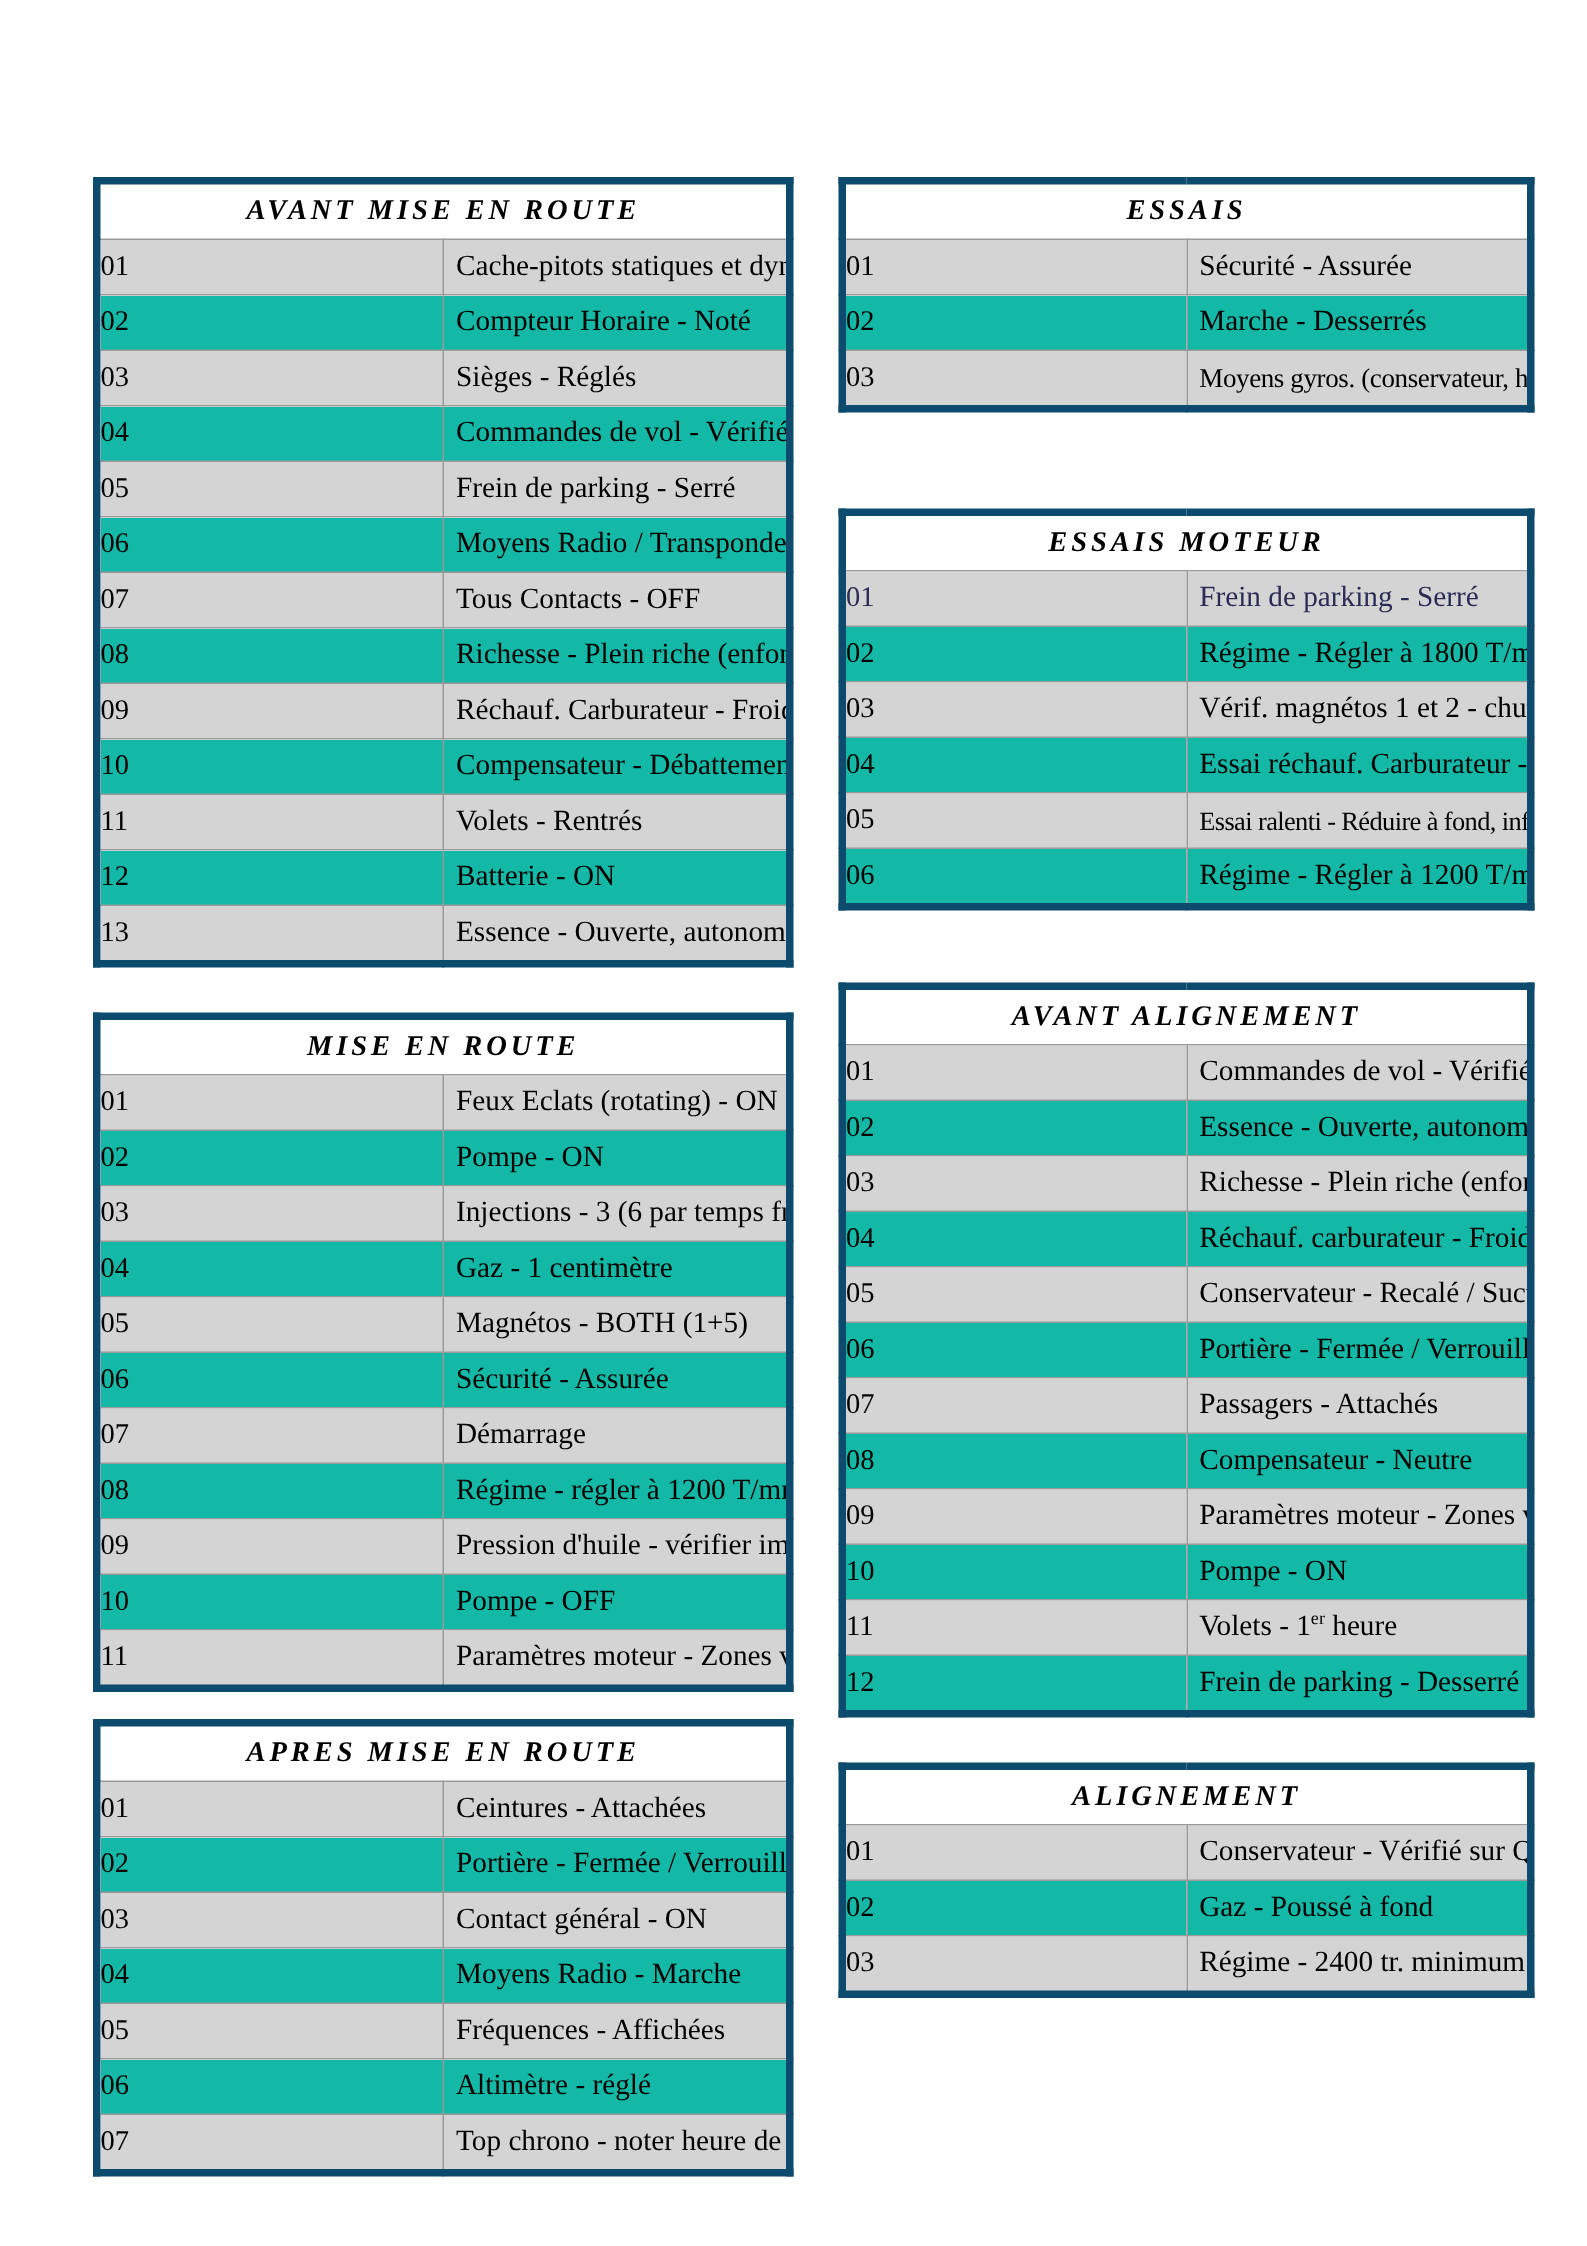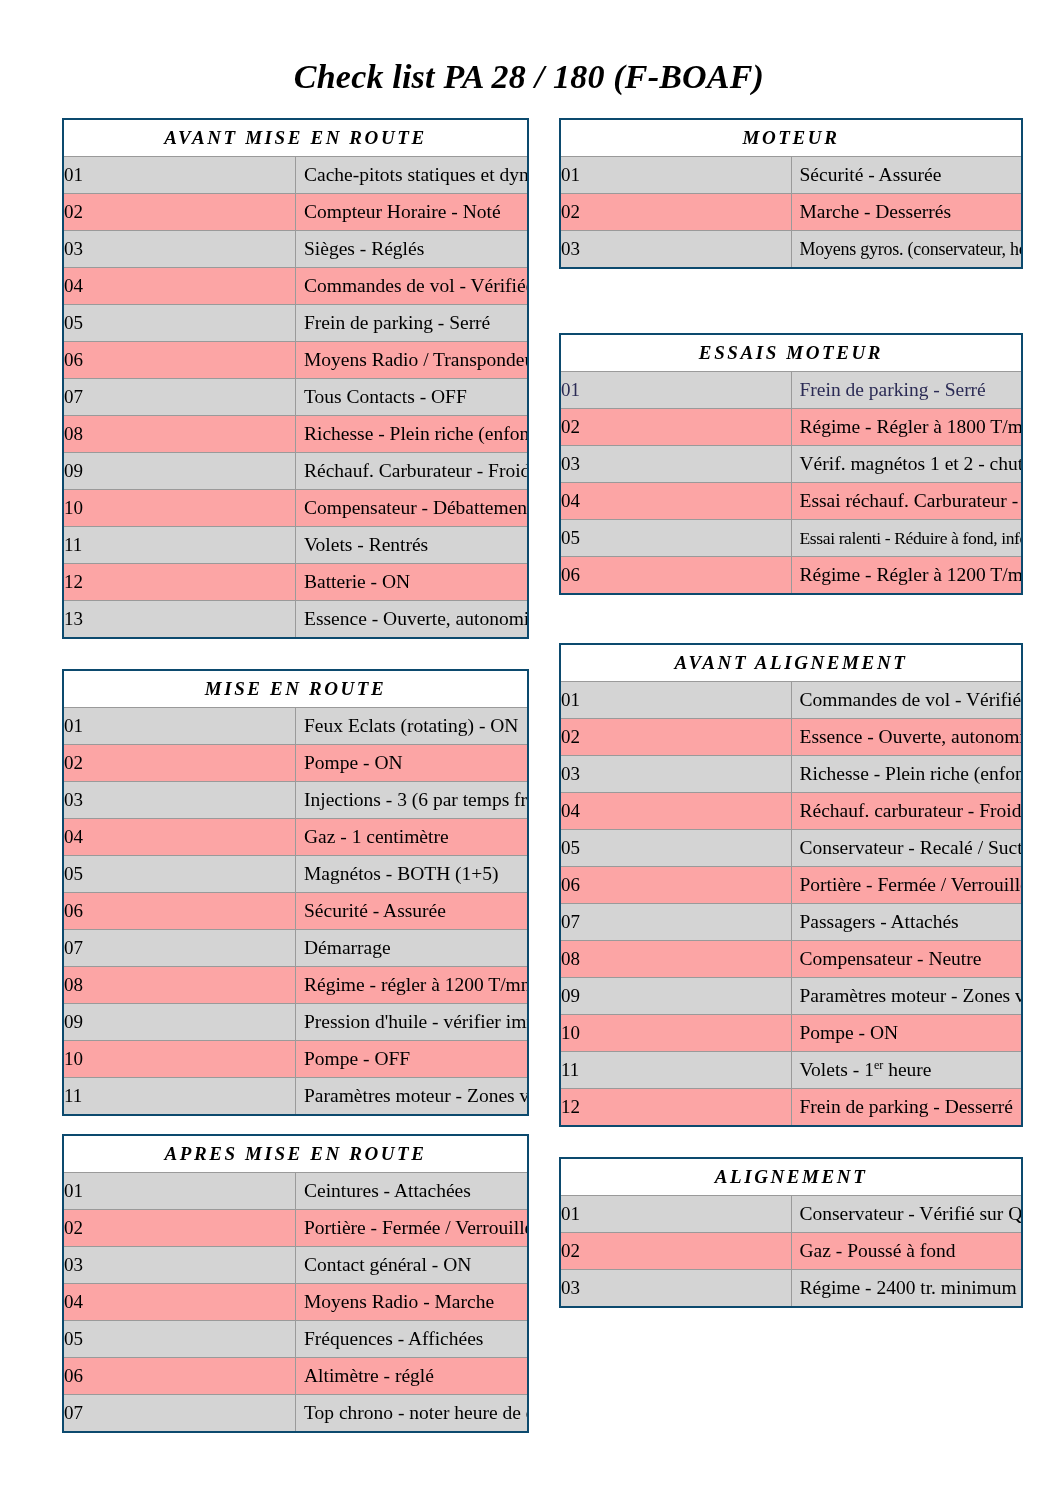--- a/index.html
+++ b/index.html
@@ -47,21 +47,21 @@
     left: 559px;
     top: 118px;
     width: 464px;
   }
 
   
   table.cl {
     border-collapse: collapse;
     width: 100%;
     table-layout: fixed;
-    border: 2px solid #0c4a6e;
+    border: 5px solid #0c4a6e;
     margin: 0;
   }
 
   table.cl th.hdr {
     border: 1px solid #9a9a9a;
     background: #ffffff;
     text-align: center;
     font-size: 19px;
     font-weight: bold;
     font-style: italic;
@@ -82,21 +82,21 @@
     vertical-align: middle;
     white-space: nowrap;
     overflow: hidden;
   }
   table.cl td.num {
     width: 47px;
     padding: 0;
     font-size: 19px;
   }
   table.cl tr.shade td { background: #d4d4d4; }
-  table.cl tr.plain td { background: #fca5a5; }
+  table.cl tr.plain td { background: #14b8a6; }
 
   
   table.cl td.tight { font-size: 18px; letter-spacing: -0.25px; }
   table.cl td.tighter { font-size: 17.6px; letter-spacing: -0.4px; }
 
   
   .navy { color: #2b2b55; }
 
   sup.ord { font-size: 0.62em; vertical-align: super; line-height: 0; }
 
@@ -132,21 +132,20 @@
   .footer > div { white-space: nowrap; }
   .footer .f-left  { flex: 0 0 auto; margin-left: 42px; }
   .footer .f-mid   { flex: 0 0 auto; }
   .footer .f-right { flex: 0 0 auto; margin-right: 24px; }
 </style>
 </head>
 <body>
 
 <div class="page">
 
-  <div class="doc-title">Check list PA 28 / 180 (F-BOAF)</div>
 
   <div class="col-left">
 
     <table class="cl">
       <thead>
         <tr>
           <th class="hdr" colspan="2">AVANT MISE EN ROUTE</th>
         </tr>
       </thead>
       <tbody>
@@ -301,21 +300,21 @@
       </tbody>
     </table>
 
   </div>
 
   <div class="col-right">
 
     <table class="cl">
       <thead>
         <tr>
-          <th class="hdr" colspan="2">MOTEUR</th>
+          <th class="hdr" colspan="2">ESSAIS</th>
         </tr>
       </thead>
       <tbody>
         <tr class="shade">
             <td class="num">01</td>
             <td>Sécurité - Assurée</td>
           </tr>
         <tr class="plain">
             <td class="num">02</td>
             <td>Marche - Desserrés</td>

